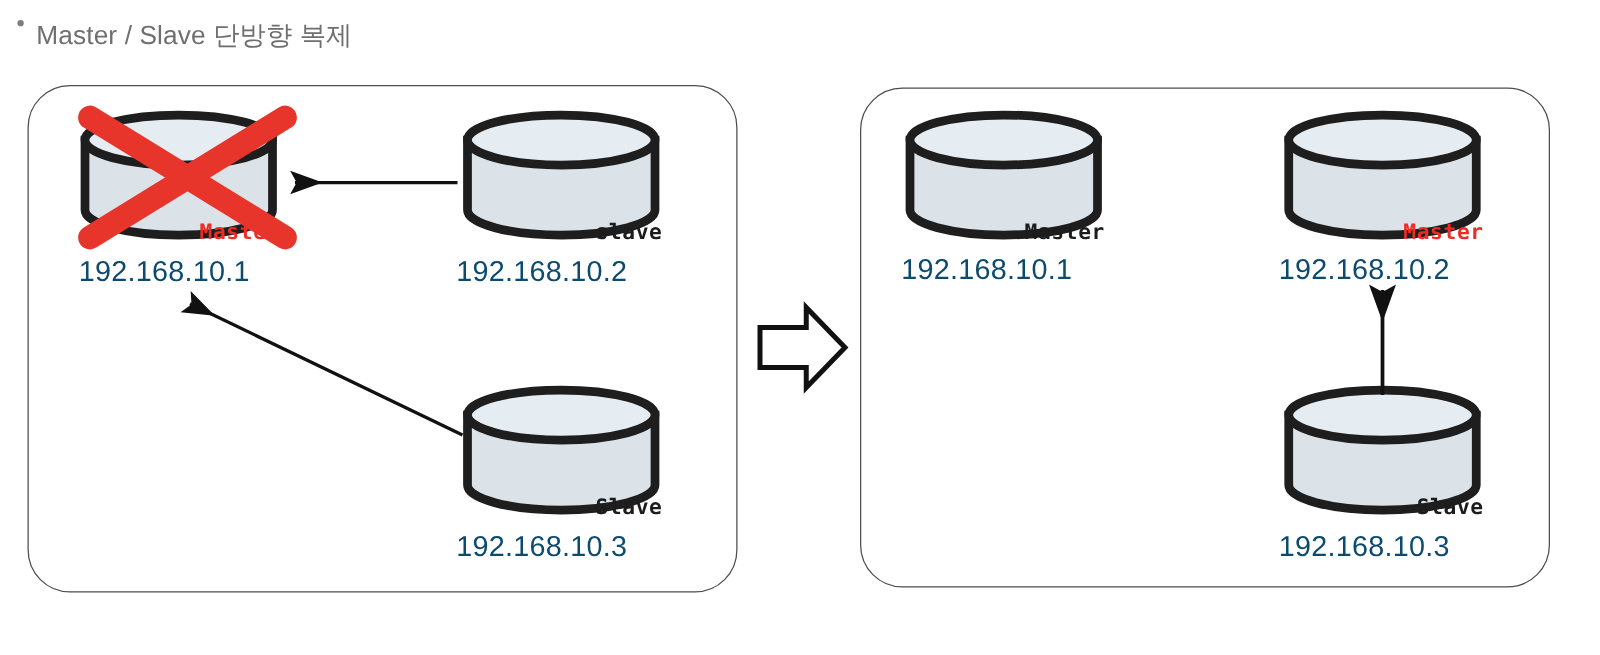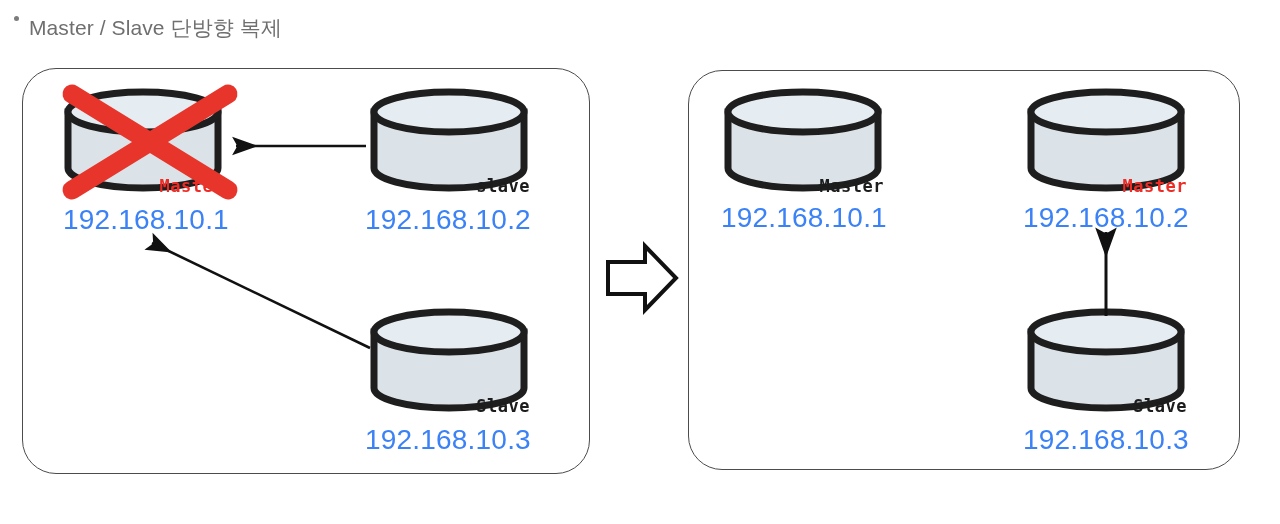--- a/index.html
+++ b/index.html
@@ -70,22 +70,22 @@
     font-weight: bold;
     letter-spacing: .5px;
     color: #1c1c1c;
     pointer-events: none;
     margin-top: 32px;
   }
   .db .db-label.red { color: #ee2b24; }
 
   .ip {
     position: absolute;
-    font-size: 28px;
-    color: #3b82f6;
+    font-size: 23px;
+    color: #0c4a6e;
     white-space: nowrap;
     letter-spacing: .2px;
     text-align: right;
   }
 
   
   #db-master-dead { left: 62px;  top: 92px; }
   #ip-10-1-before { left: 63px;  top: 204px; }
 
   #db-slave-2     { left: 368px; top: 92px; }

